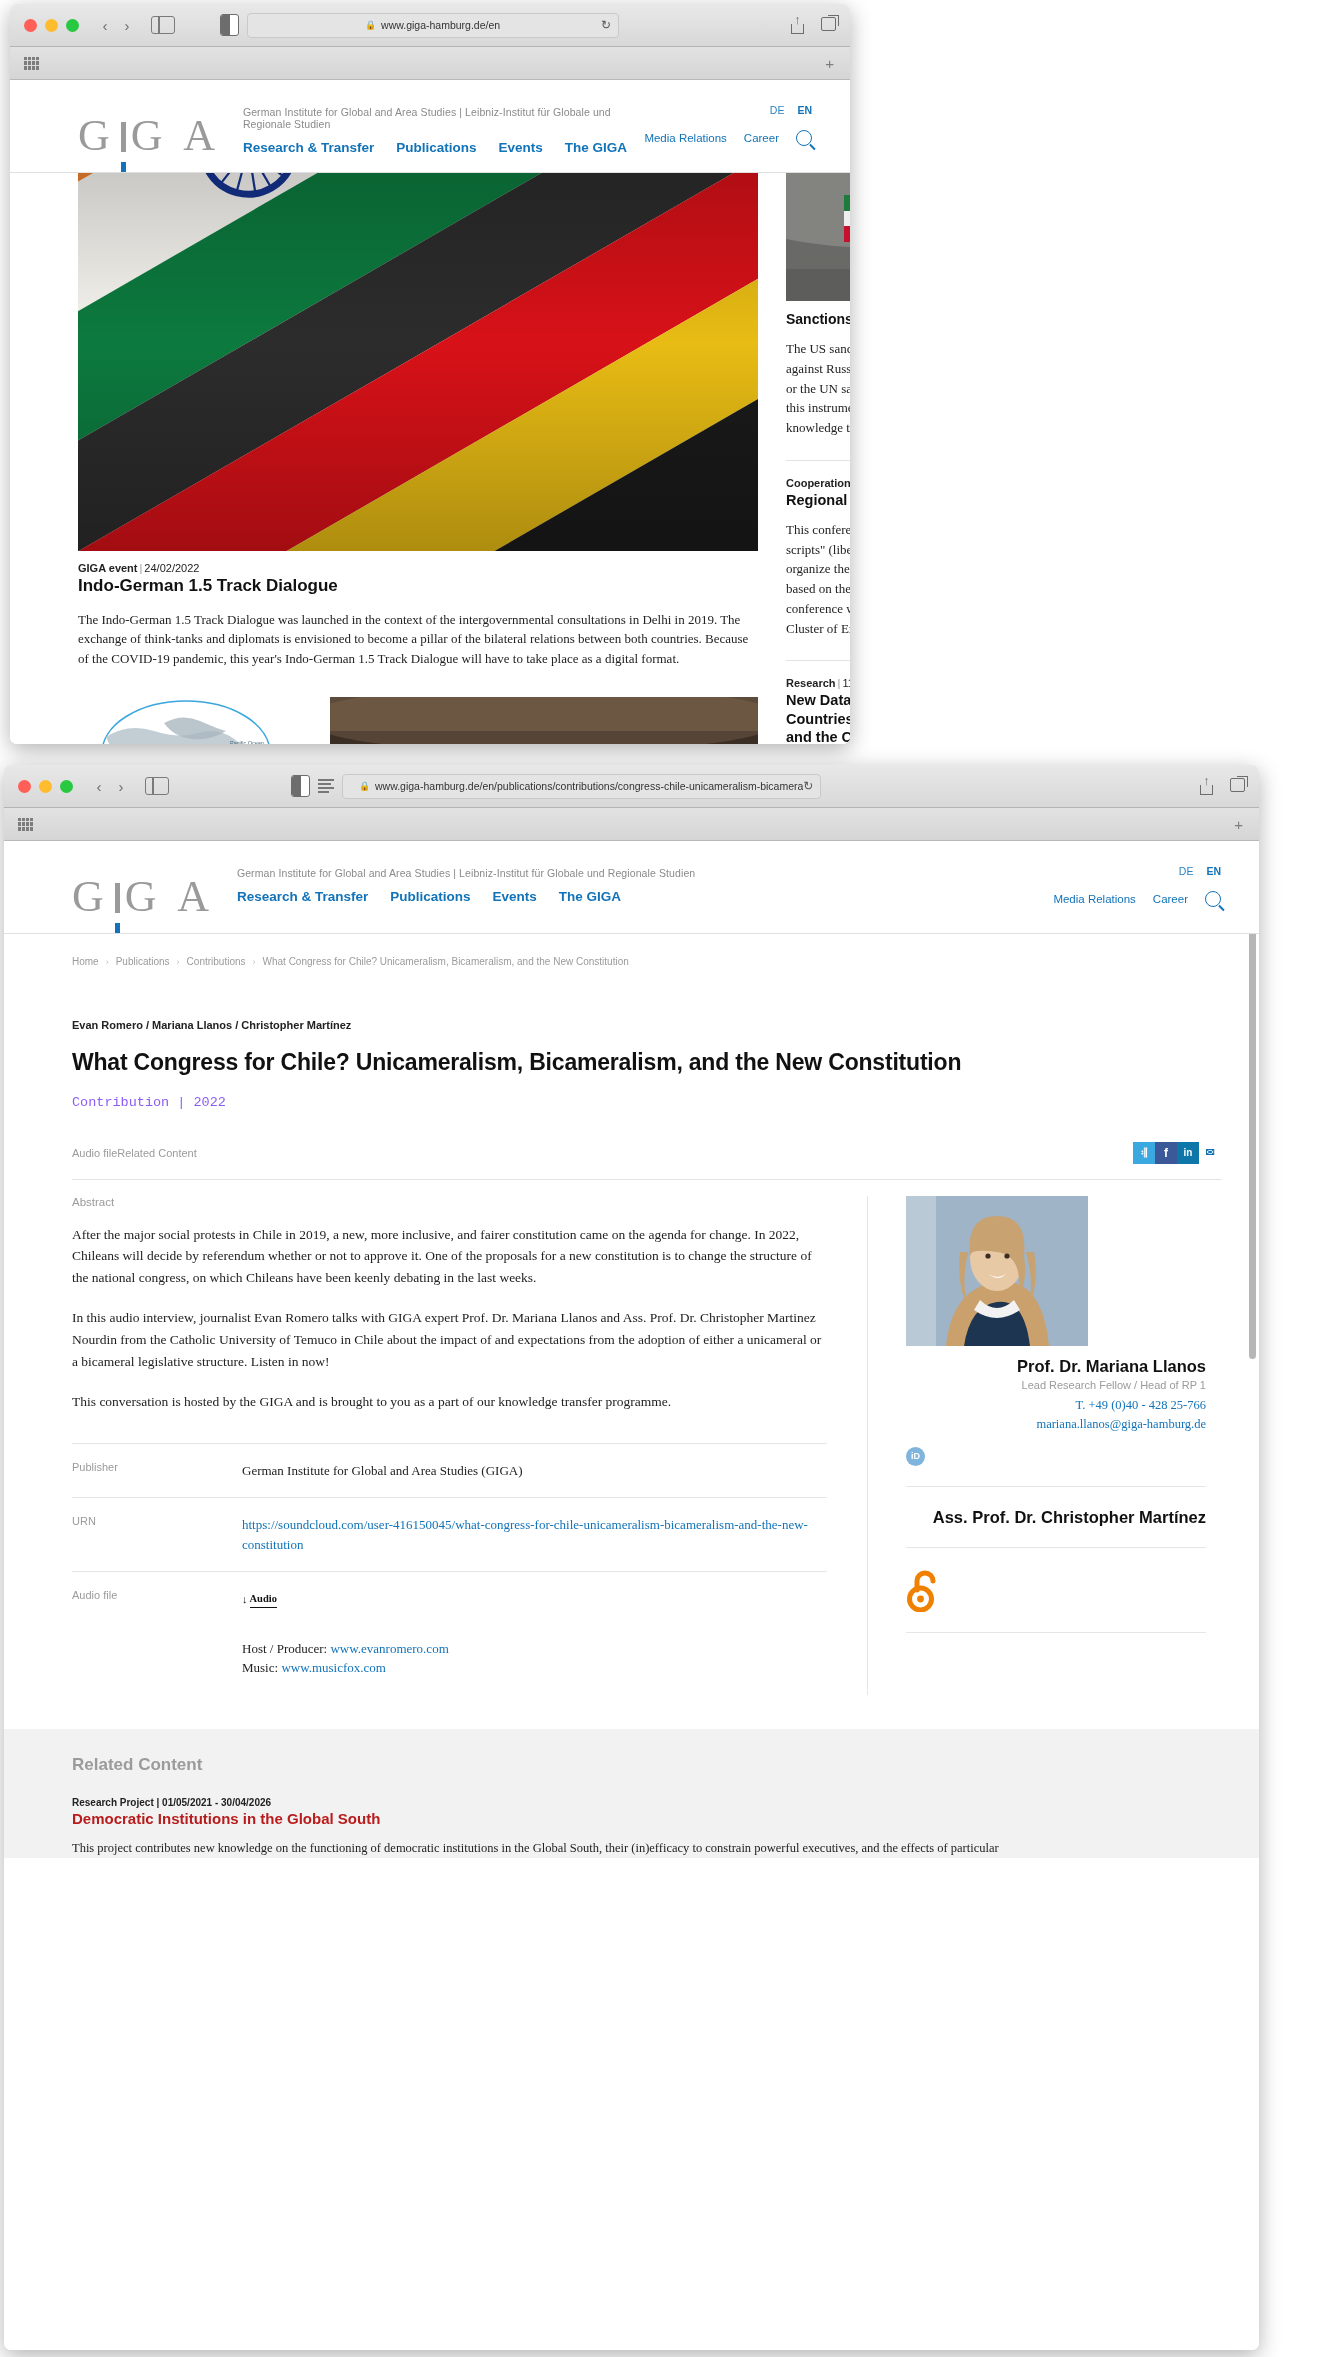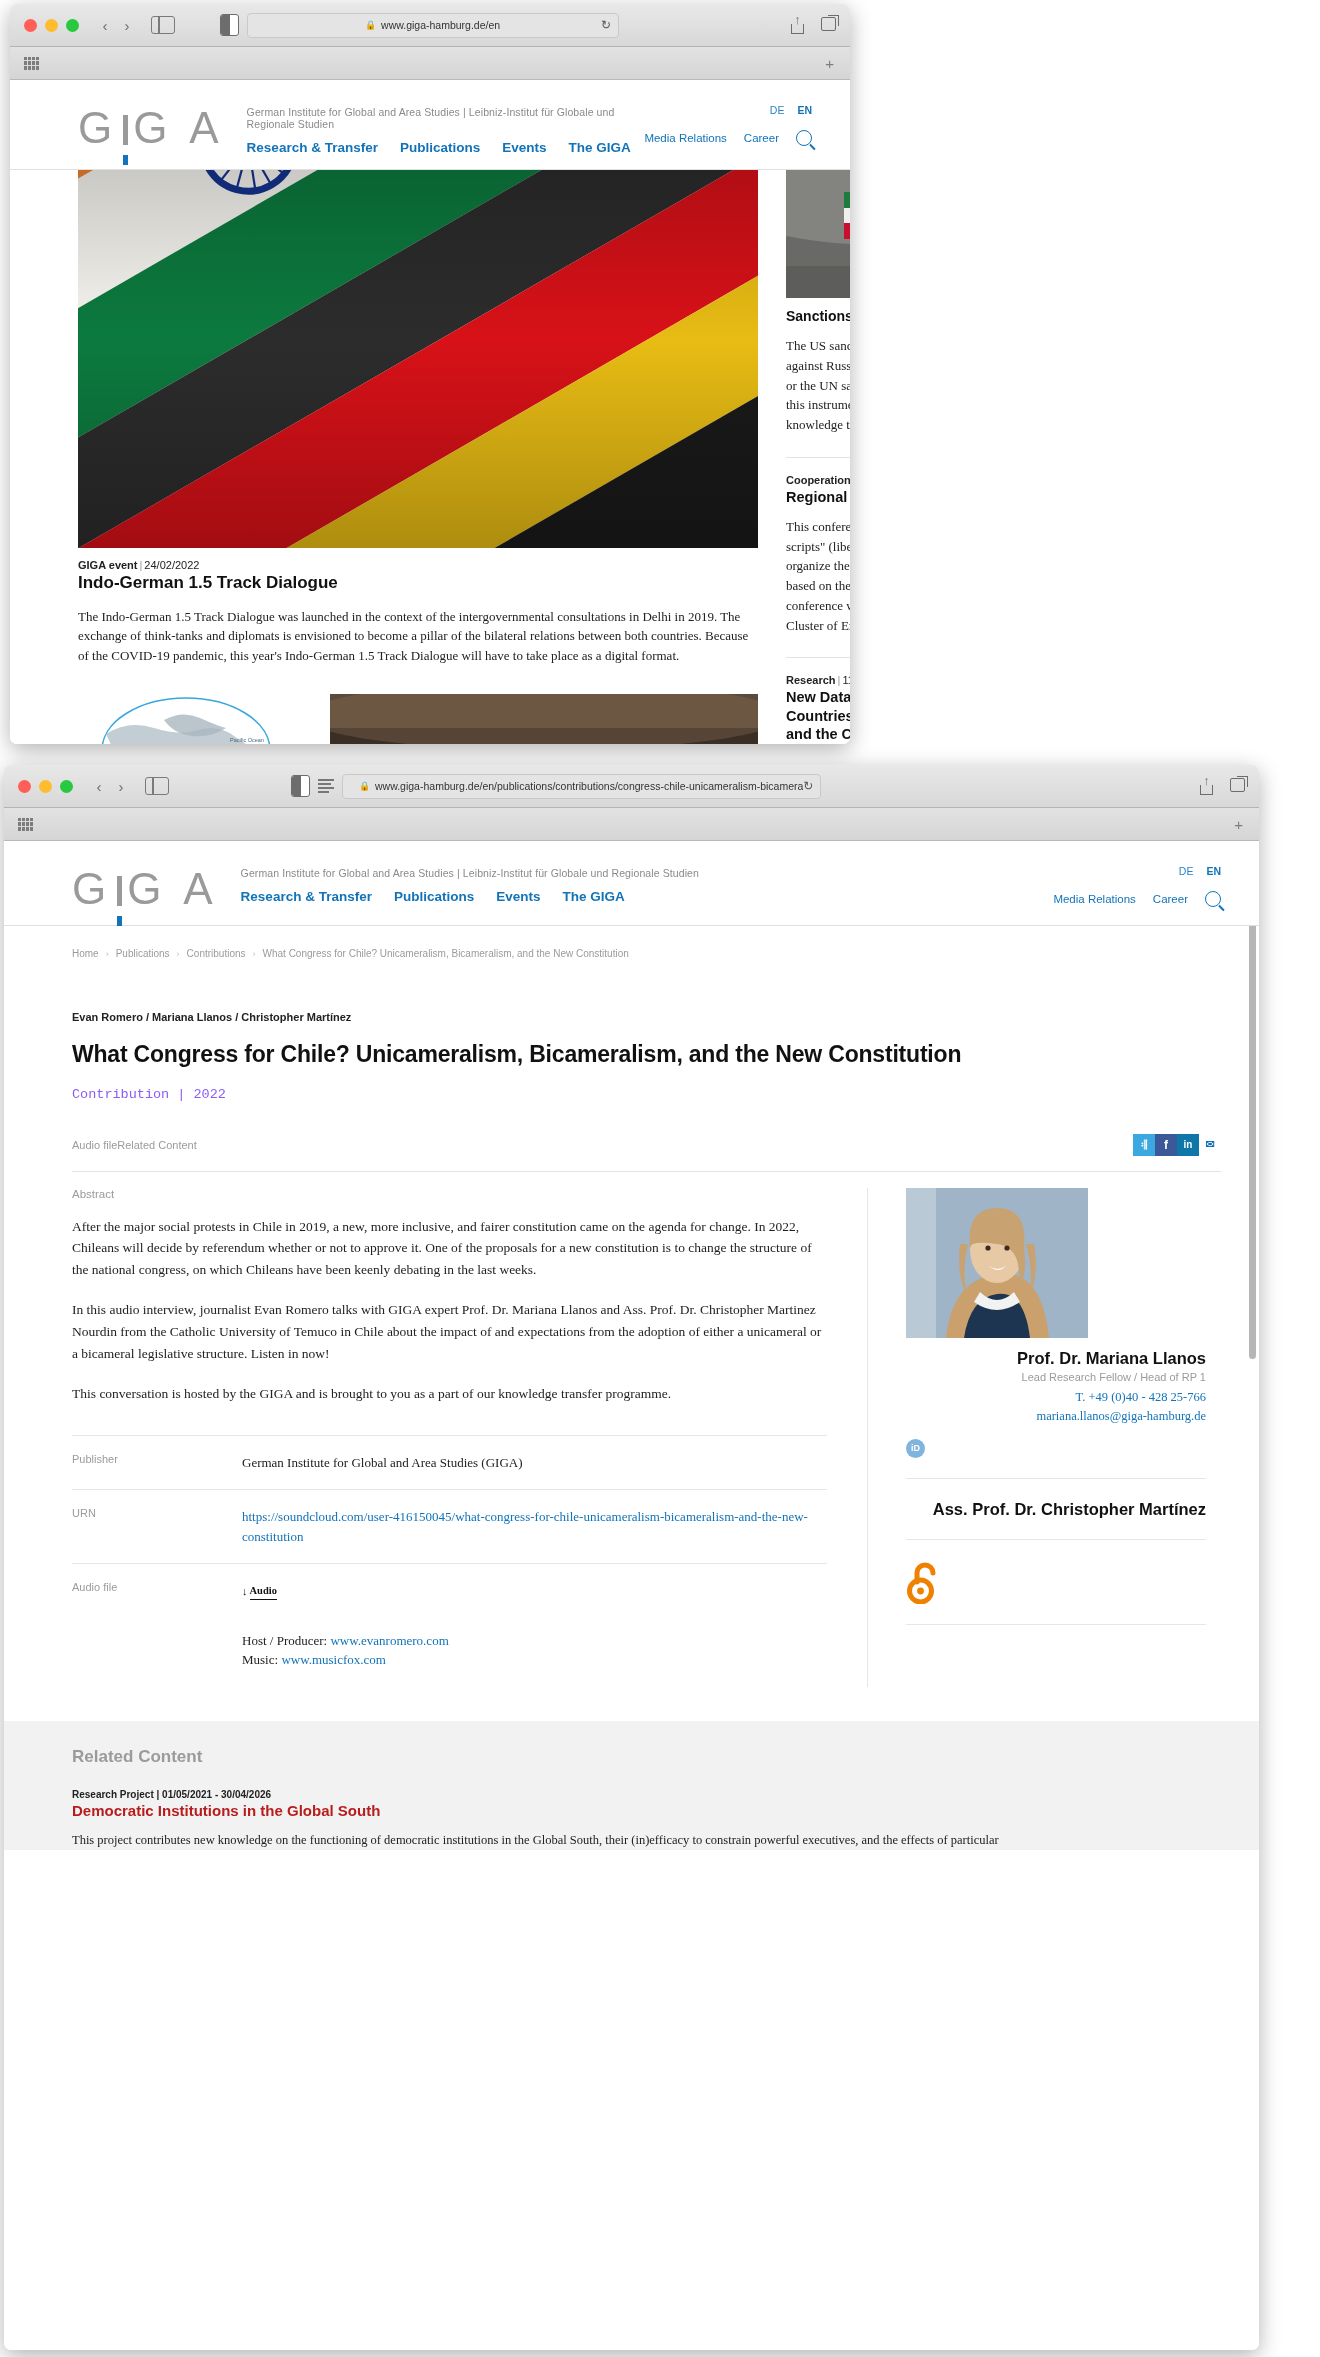--- a/index.html
+++ b/index.html
@@ -47,22 +47,22 @@
   .grid-ico{width:15px;height:13px;display:grid;grid-template-columns:repeat(4,1fr);grid-template-rows:repeat(3,1fr);gap:1px;}
   .grid-ico span{background:#7d7d7d;display:block;}
   .plus-right{position:absolute;right:16px;color:#7d7d7d;font-size:15px;}
 
   .viewport{background:#fff;position:relative;overflow:hidden;}
   .vscroll{position:absolute;right:3px;width:7px;border-radius:4px;background:#b6b6b6;}
 
   
   .site-head{background:#fff;padding:18px 0 0 0;position:relative;}
   .head-inner{display:flex;padding-left:68px;padding-right:38px;align-items:flex-start;}
-  .logo{font-family:Liberation Sans, sans-serif;font-size:44px;letter-spacing:6px;color:#9a9a9a;font-weight:400;
-        line-height:1;position:relative;white-space:nowrap;margin-top:8px;}
+  .logo{font-family:Liberation Serif, serif;font-size:44px;letter-spacing:6px;color:#9a9a9a;font-weight:400;
+        line-height:1;position:relative;white-space:nowrap;margin-top:16px;}
   .logo .bar{display:inline-block;width:5px;height:30px;background:#9a9a9a;vertical-align:-2px;margin:0 5px;position:relative;}
   .logo .bar:after{content:"";position:absolute;left:0;top:40px;width:5px;height:10px;background:#1273b8;}
   .head-txt{margin-left:22px;flex:1;padding-top:8px;}
   .tagline{font-size:10.5px;color:#8a8a8a;letter-spacing:.1px;margin-bottom:10px;}
   .mainnav{display:flex;gap:22px;}
   .mainnav a{color:#1273b8;font-size:13.5px;font-weight:700;text-decoration:none;}
   .head-right{display:flex;flex-direction:column;align-items:flex-end;padding-top:6px;}
   .langs{display:flex;gap:13px;margin-bottom:14px;}
   .langs a{font-size:10.5px;color:#1273b8;text-decoration:none;font-weight:700;}
   .langs a.off{font-weight:400;color:#2a84c4;}

